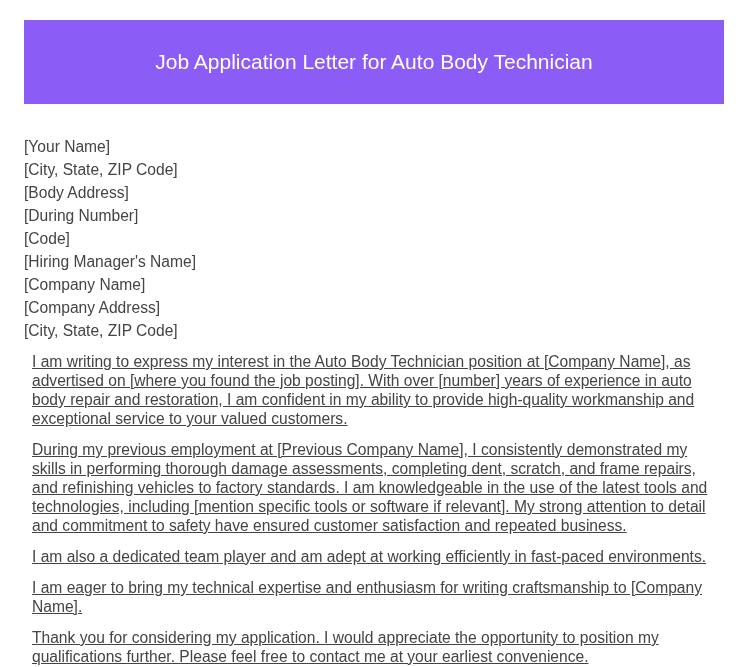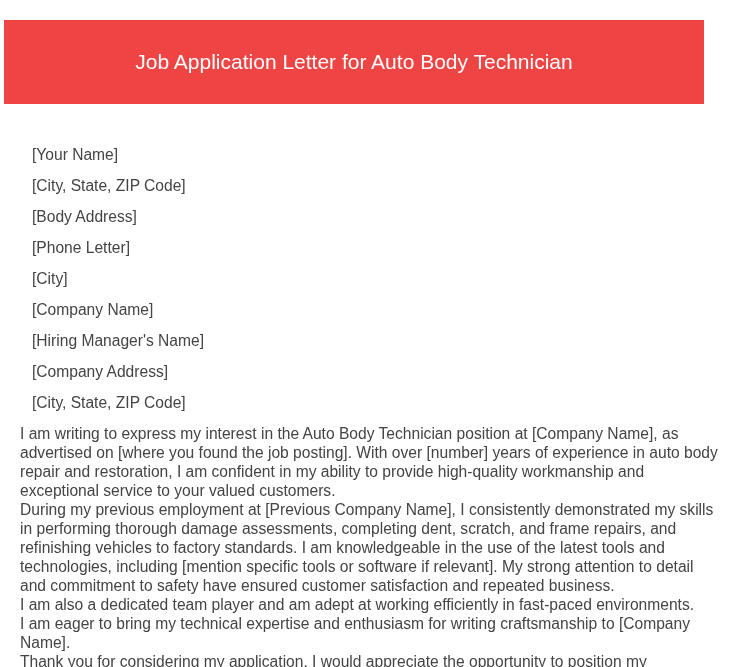--- a/index.html
+++ b/index.html
@@ -9,25 +9,25 @@
     }
     body {
       width: 740px;
       height: 667px;
       overflow: hidden;
       position: relative;
       font-family: "Liberation Sans", "DejaVu Sans", sans-serif;
     }
     .header {
       position: absolute;
-      left: 4px;
+      left: 24px;
       top: 20px;
       width: 700px;
       height: 84px;
-      background: #ef4444;
+      background: #8b5cf6;
       display: flex;
       align-items: center;
       justify-content: center;
     }
     .header h1 {
       margin: 0;
       color: #ffffff;
       font-weight: normal;
       font-size: 21px;
       letter-spacing: 0px;
@@ -38,43 +38,44 @@
       left: 20px;
       top: 133px;
       width: 700px;
       color: #444444;
       font-size: 15.6px;
       line-height: 19px;
       font-family: "Liberation Sans", "DejaVu Sans", sans-serif;
     }
     .letter .line {
       display: block;
-      margin: 12px;
+      margin: 4px;
       padding: 0;
     }
     .letter p {
-      margin: 0;
+      margin: 12px;
       padding: 0;
+      text-decoration: underline;
     }
   </style>
 </head>
 <body>
 
 <div class="header">
   <h1>Job Application Letter for Auto Body Technician</h1>
 </div>
 
 <div class="letter">
   <span class="line">[Your Name]</span>
   <span class="line">[City, State, ZIP Code]</span>
   <span class="line">[Body Address]</span>
-  <span class="line">[Phone Letter]</span>
-  <span class="line">[City]</span>
+  <span class="line">[During Number]</span>
+  <span class="line">[Code]</span>
+  <span class="line">[Hiring Manager's Name]</span>
   <span class="line">[Company Name]</span>
-  <span class="line">[Hiring Manager's Name]</span>
   <span class="line">[Company Address]</span>
   <span class="line">[City, State, ZIP Code]</span>
   <p>I am writing to express my interest in the Auto Body Technician position at [Company Name], as advertised on [where you found the job posting]. With over [number] years of experience in auto body repair and restoration, I am confident in my ability to provide high-quality workmanship and exceptional service to your valued customers.</p>
   <p>During my previous employment at [Previous Company Name], I consistently demonstrated my skills in performing thorough damage assessments, completing dent, scratch, and frame repairs, and refinishing vehicles to factory standards. I am knowledgeable in the use of the latest tools and technologies, including [mention specific tools or software if relevant]. My strong attention to detail and commitment to safety have ensured customer satisfaction and repeated business.</p>
   <p>I am also a dedicated team player and am adept at working efficiently in fast-paced environments.</p>
   <p>I am eager to bring my technical expertise and enthusiasm for writing craftsmanship to [Company Name].</p>
   <p>Thank you for considering my application. I would appreciate the opportunity to position my qualifications further. Please feel free to contact me at your earliest convenience.</p>
   <span class="line">Sincerely,</span>
   <span class="line">[Your Name]</span>
 </div>

